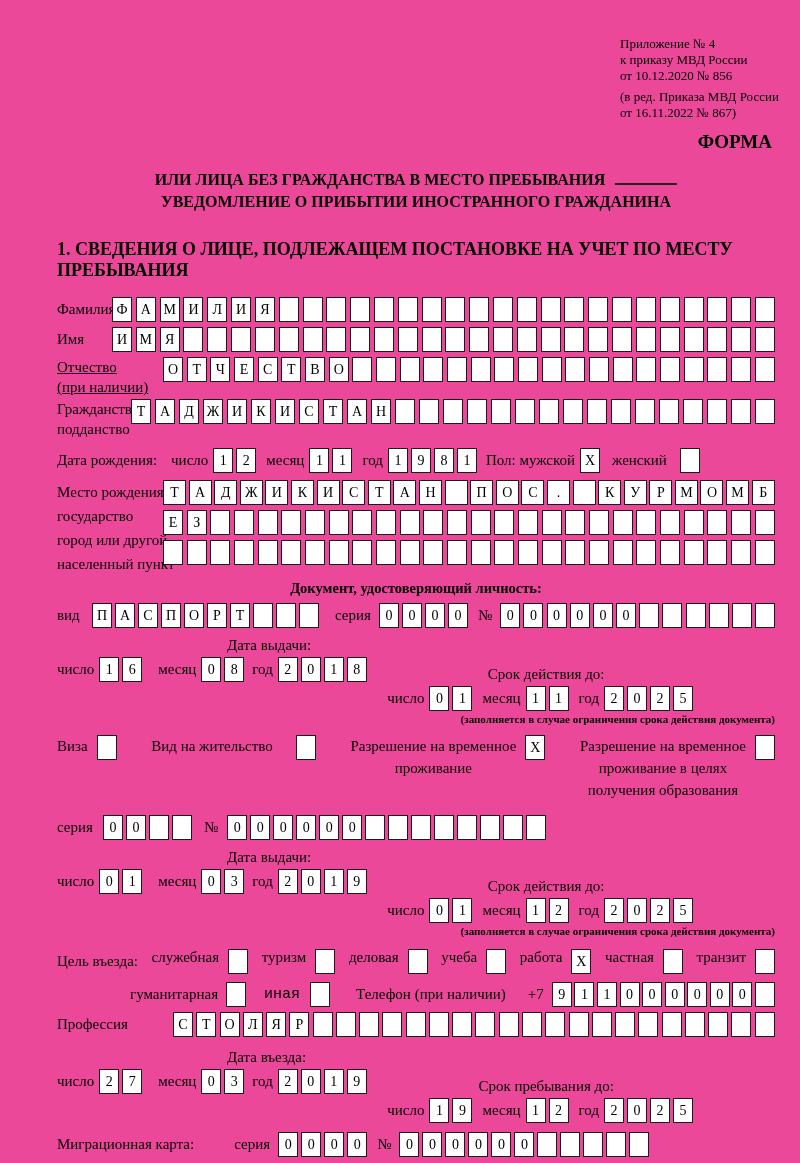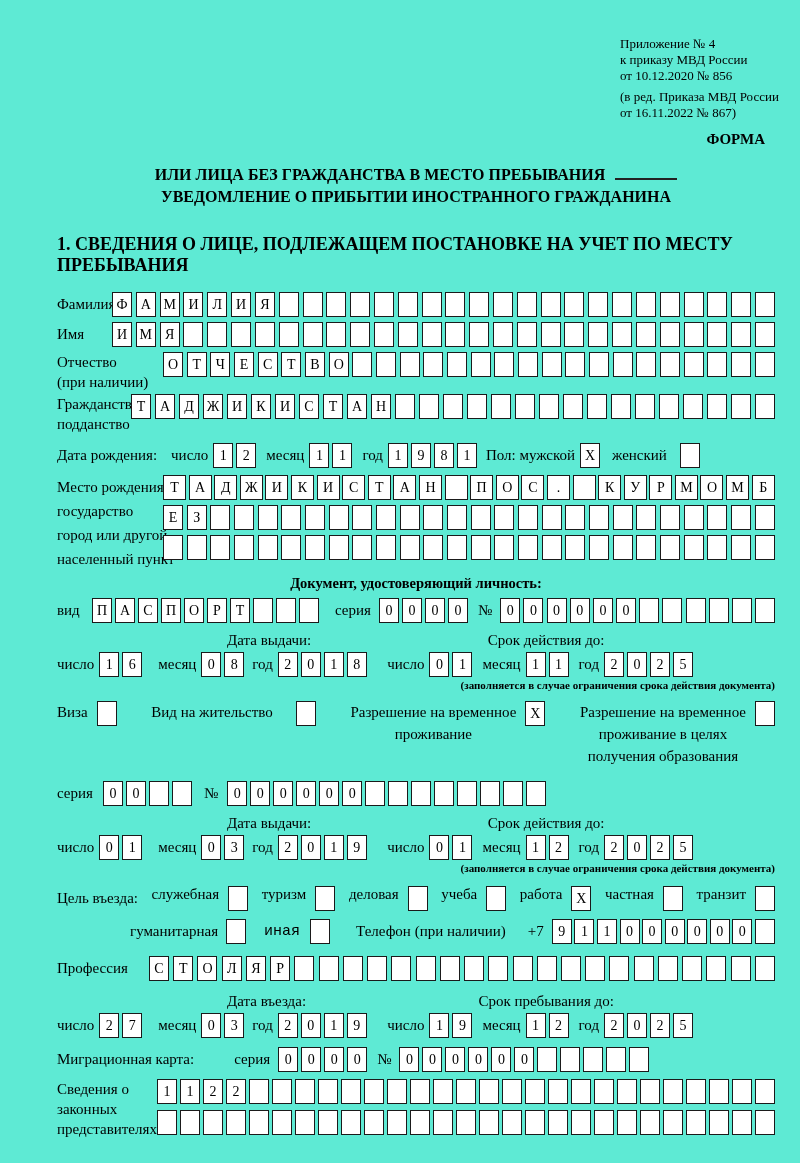--- a/index.html
+++ b/index.html
@@ -1,56 +1,56 @@
 <!DOCTYPE html>
 <html><head>
 <meta charset="utf-8">
 <style>
   html,body { margin:0; padding:0; background:#888; }
   .page {
-    width:800px; height:1163px; background:#5eead4; color:#000;
+    width:800px; height:1163px; background:#ec4899; color:#000;
     font-family:"Liberation Serif", serif; font-size:15px;
     box-sizing:border-box; padding:36px 25px 0 57px;
     overflow:hidden; margin:0 auto; position:relative;
   }
   .annex { margin-left:563px; width:190px; font-size:13px; line-height:16px; }
   .annex .gap { height:5px; }
-  .form-label { text-align:right; font-weight:bold; margin:10px 10px 0 0; font-size:15px; }
+  .form-label { text-align:right; font-weight:bold; margin:10px 3px 0 0; font-size:19px; }
   .title { text-align:center; font-weight:bold; font-size:16px; line-height:22px; margin-top:16px; }
   .title-underline { display:inline-block; width:62px; border-bottom:2px solid #222; height:14px; margin-left:10px; }
   .sec-heading { font-weight:bold; font-size:18px; margin-top:26px; }
 
   .row { display:flex; align-items:center; margin-top:5px; }
   .row.top { align-items:flex-start; }
   .lblcol { flex:0 0 auto; }
   .stack { line-height:20px; }
   .cells { display:flex; gap:3px; flex:0 0 auto; }
   .cells.fill { flex:1 1 auto; justify-content:space-between; gap:0; }
   .cell {
     width:20px; height:25px; box-sizing:border-box; border:1.6px solid #1a1a1a;
     display:inline-flex; align-items:center; justify-content:center;
     font-size:14px; background:#fff; flex:0 0 auto;
   }
   .cells.wide .cell { width:23px; }
   .lbl { margin:0 5px 0 10px; flex:0 0 auto; }
   .lbl.first { margin-left:0; }
 
-  .w-surname { width:55px; } .w-patro { width:106px; } .w-cit { width:74px; white-space:nowrap; }
+  .w-surname { width:55px; } .w-patro { width:106px;text-decoration:underline; } .w-cit { width:74px; white-space:nowrap; }
   .mb-block { display:flex; align-items:flex-start; margin-top:7px; }
   .mb-labels { width:106px; line-height:24px; flex:0 0 auto; }
   .mb-rows { flex:1 1 auto; display:flex; flex-direction:column; gap:5px; }
 
   .center-bold { text-align:center; font-weight:bold; font-size:14.5px; margin-top:4px; }
 
   .dates-cols { display:flex; margin-top:8px; }
   .dategrp.left  { flex:0 0 46%; }
   .dategrp.right { flex:1 1 auto; }
   .dategrp-head { line-height:18px; }
   .dategrp.left  .dategrp-head { text-align:left; padding-left:170px; }
-  .dategrp.right .dategrp-head { text-align:center; padding-right:70px; }
+  .dategrp.right .dategrp-head { text-align:center; padding-right:70px;margin-top:29px; }
   .dategrp-row { display:flex; align-items:center; margin-top:3px; }
   .valid-note { text-align:right; font-size:11px; margin-top:2px;font-weight:bold; }
 
   .restypes { display:flex; justify-content:space-between; align-items:flex-start; margin-top:10px; }
   .pair { display:flex; align-items:flex-start; gap:9px; }
   .pair .txt { line-height:22px; }
   .pair .txt.center { text-align:center; }
 
   .purpose-row { display:flex; justify-content:space-between; align-items:center; margin-top:12px; }
   .purpose-row .pair { align-items:flex-start; }
@@ -610,21 +610,21 @@
         <span class="cell">0</span>
         <span class="cell">0</span>
         <span class="cell">0</span>
         <span class="cell">0</span>
         <span class="cell">0</span>
         <span class="cell">0</span>
         <span class="cell"></span>
       </span>
   </div>
 
-  <div class="row" style="margin-top:12px;">
+  <div class="row" style="margin-top:5px;gap:24px;">
     <span style="width:92px;">Профессия</span>
     <span class="cells fill">
         <span class="cell">С</span>
         <span class="cell">Т</span>
         <span class="cell">О</span>
         <span class="cell">Л</span>
         <span class="cell">Я</span>
         <span class="cell">Р</span>
         <span class="cell"></span>
         <span class="cell"></span>

